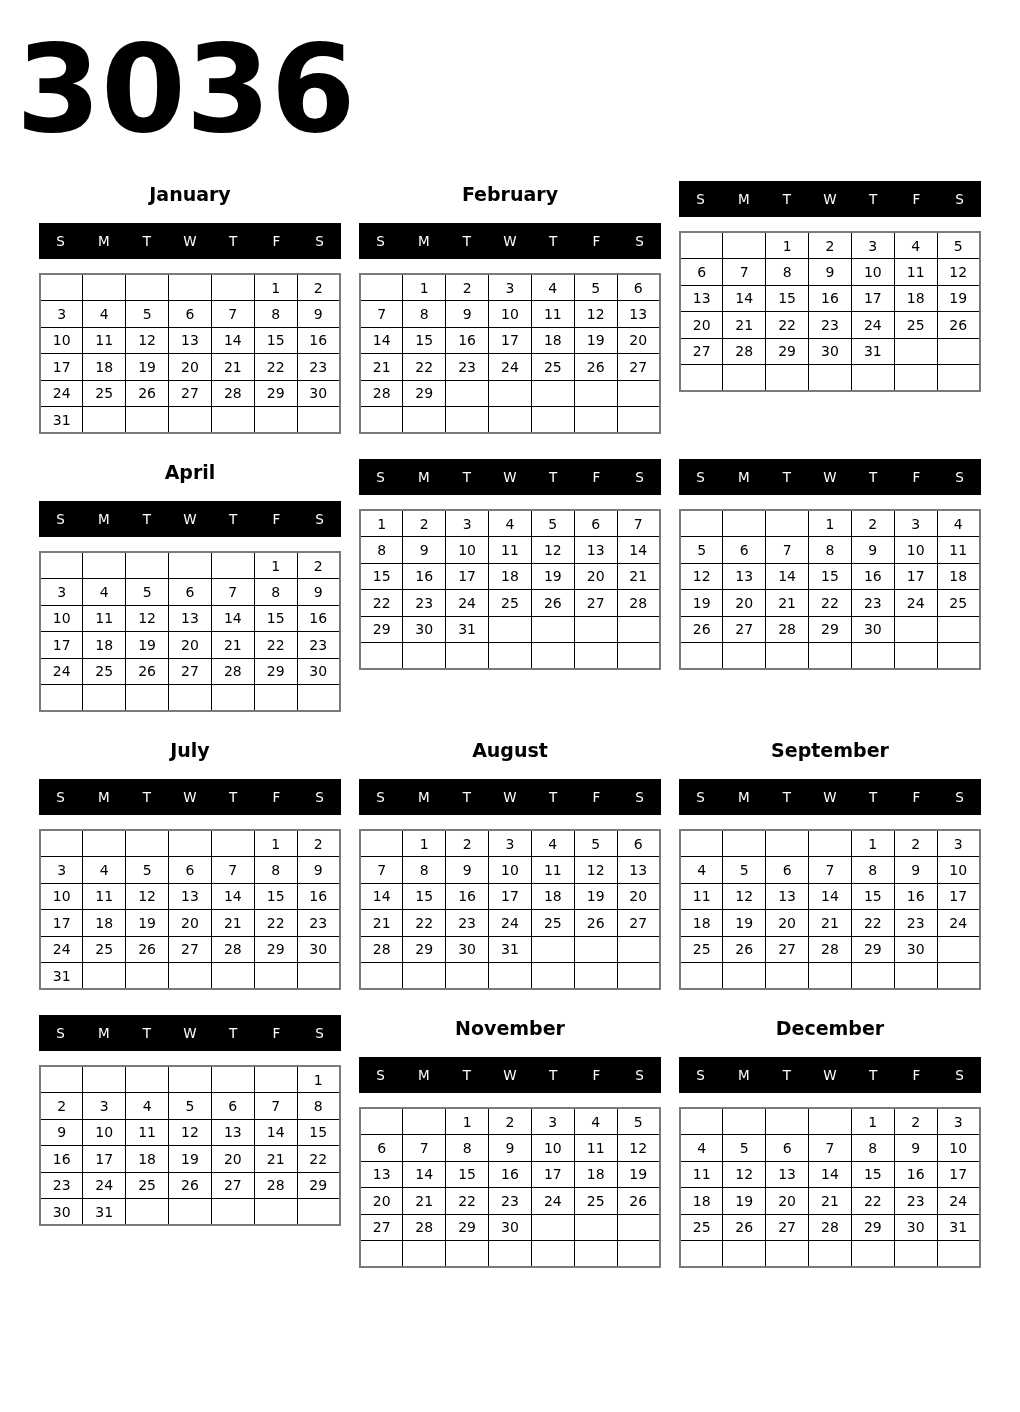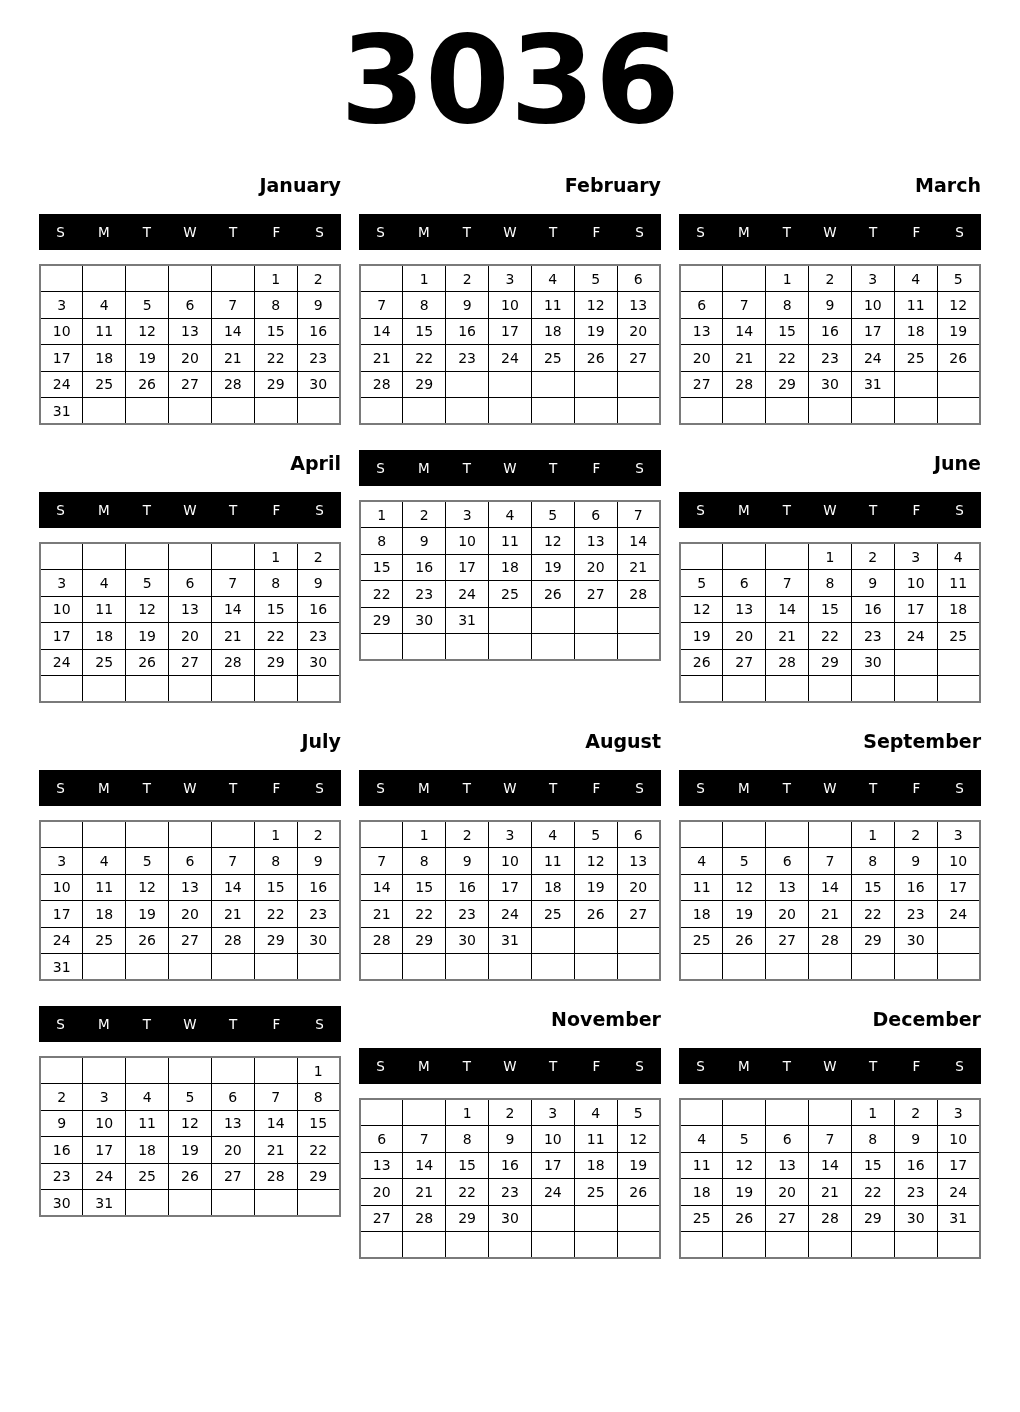--- a/index.html
+++ b/index.html
@@ -13,38 +13,38 @@
   * { box-sizing: border-box; }
   html, body {
     margin: 0; padding: 0;
     width: 1020px; height: 1412px;
     background: var(--page-bg);
     color: var(--text);
     font-family: "DejaVu Sans", sans-serif;
     overflow: hidden;
   }
   .year-title {
-    margin: 7px;
+    margin: 16px;
     padding-top: 6px;
     font-size: 122px;
     line-height: 1.1;
     font-weight: bold;
-    text-align: center;
+    text-align: left;
   }
   .months {
     display: grid;
     grid-template-columns: repeat(3, 302px);
     column-gap: 18px;
     row-gap: 18px;
     grid-auto-rows: 260px;
     justify-content: center;
     margin-top: 25px;
   }
   .month-name {
-    text-align: right;
+    text-align: center;
     font-weight: bold;
     font-size: 19px;
     line-height: 26px;
     margin-bottom: 16px;
   }
   .weekday-bar {
     height: 36px;
     background: var(--header-bg);
     display: flex;
     margin-bottom: 14px;
@@ -214,21 +214,20 @@
               <td></td>
               <td></td>
               <td></td>
               <td></td>
             </tr>
           </tbody>
         </table>
   </div>
 
   <div class="month">
-    <div class="month-name">March</div>
     <div class="weekday-bar">
           <span class="wd">S</span>
           <span class="wd">M</span>
           <span class="wd">T</span>
           <span class="wd">W</span>
           <span class="wd">T</span>
           <span class="wd">F</span>
           <span class="wd">S</span>
         </div>
     <table class="days">
@@ -426,21 +425,20 @@
               <td></td>
               <td></td>
               <td></td>
               <td></td>
             </tr>
           </tbody>
         </table>
   </div>
 
   <div class="month">
-    <div class="month-name">June</div>
     <div class="weekday-bar">
           <span class="wd">S</span>
           <span class="wd">M</span>
           <span class="wd">T</span>
           <span class="wd">W</span>
           <span class="wd">T</span>
           <span class="wd">F</span>
           <span class="wd">S</span>
         </div>
     <table class="days">

